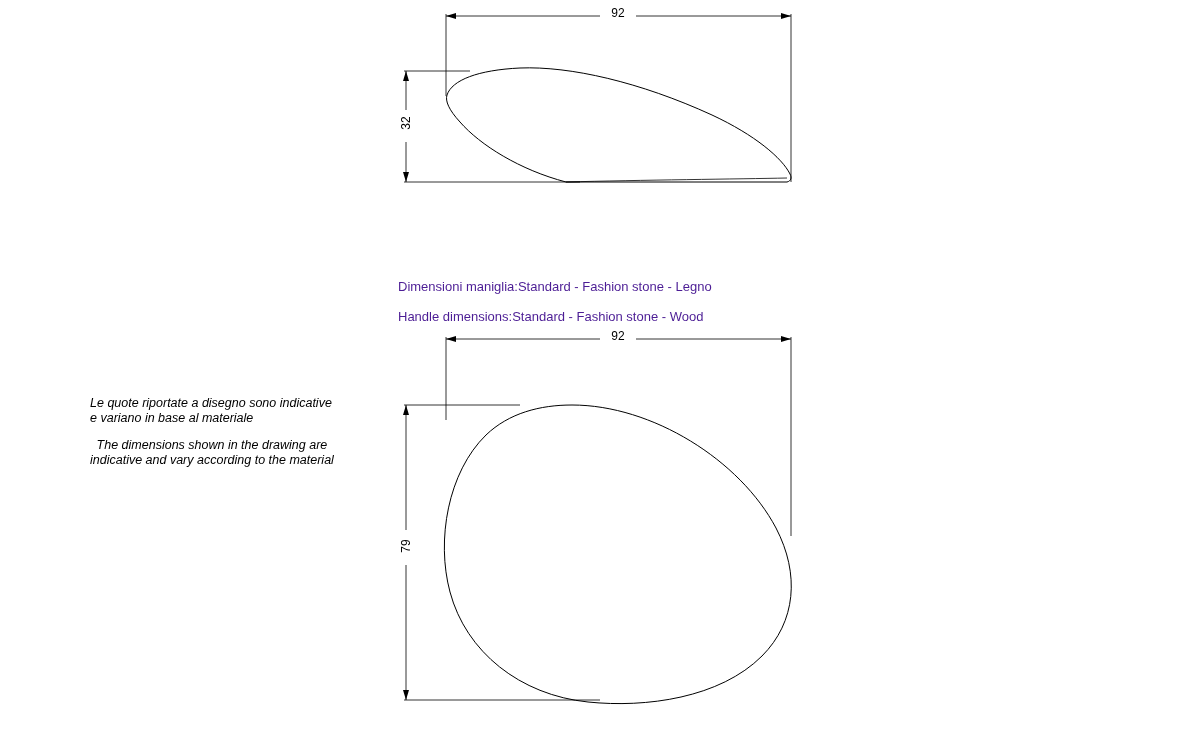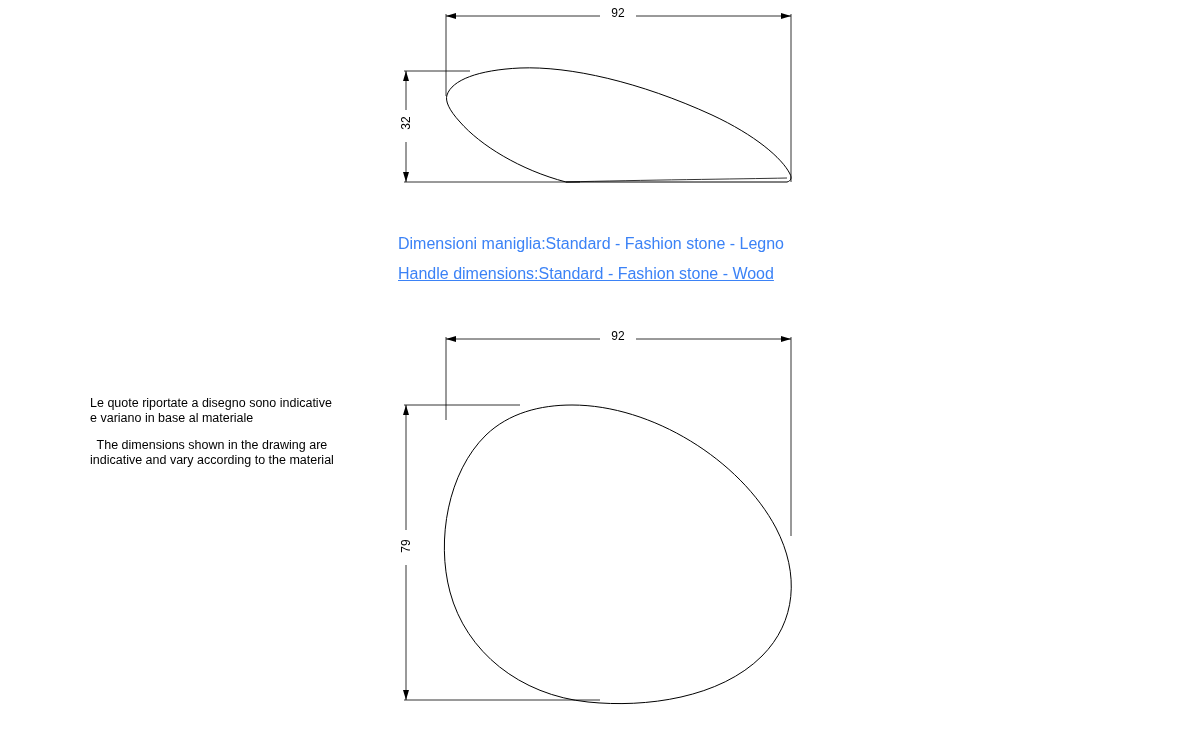--- a/index.html
+++ b/index.html
@@ -21,32 +21,34 @@
     top: 0;
     width: 1187px;
     height: 731px;
   }
   .note {
     position: absolute;
     font-size: 12.5px;
     line-height: 15px;
     white-space: pre-line;
     color: #000;
+    font-style: italic;
   }
   #note-it { left: 90px; top: 396px; }
   #note-en { left: 90px; top: 438px; text-align: center; }
   .caption {
     position: absolute;
-    font-size: 16px;
+    font-size: 13px;
     line-height: 16px;
-    color: #3b82f6;
+    color: #4c1d95;
     white-space: nowrap;
+    margin-top: 43px;
   }
   #cap-it { left: 398px; top: 236px; }
-  #cap-en { left: 398px; top: 266px; text-decoration: underline; }
+  #cap-en { left: 398px; top: 266px; }
   .dimlabel {
     position: absolute;
     font-size: 12px;
     color: #000;
     text-align: center;
   }
   .vert {
     transform: rotate(-90deg);
     transform-origin: 50% 50%;
   }

